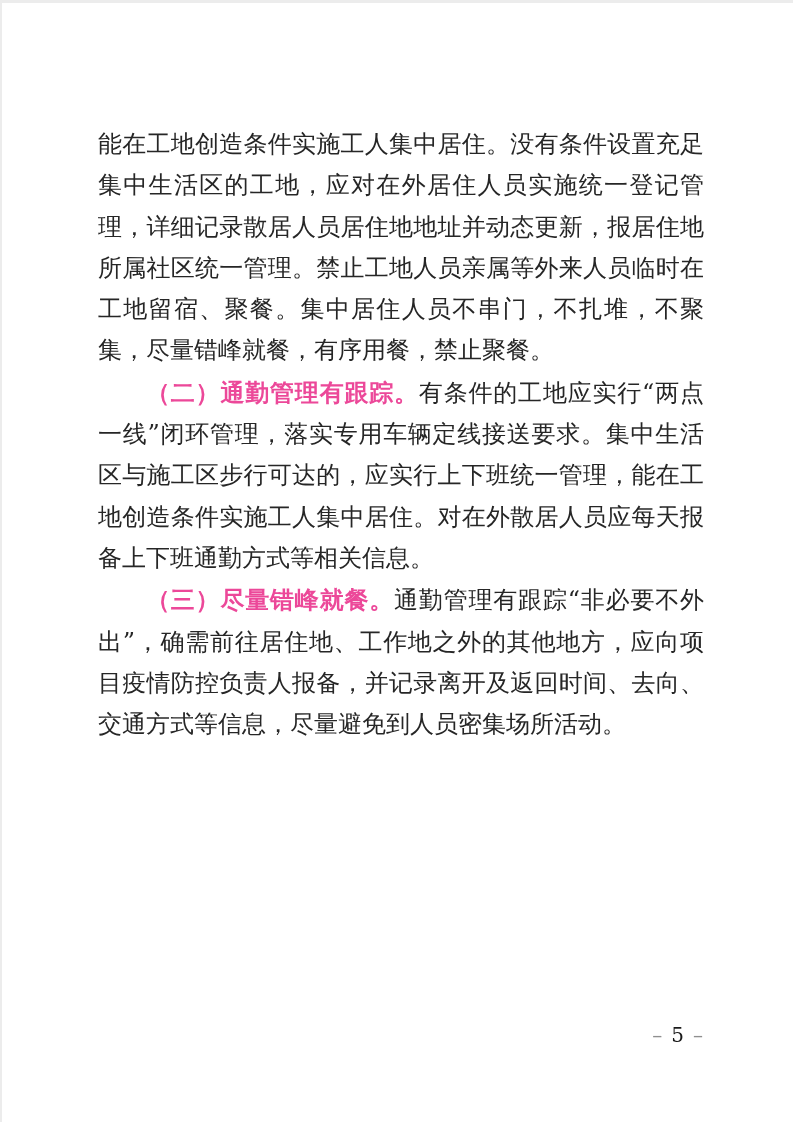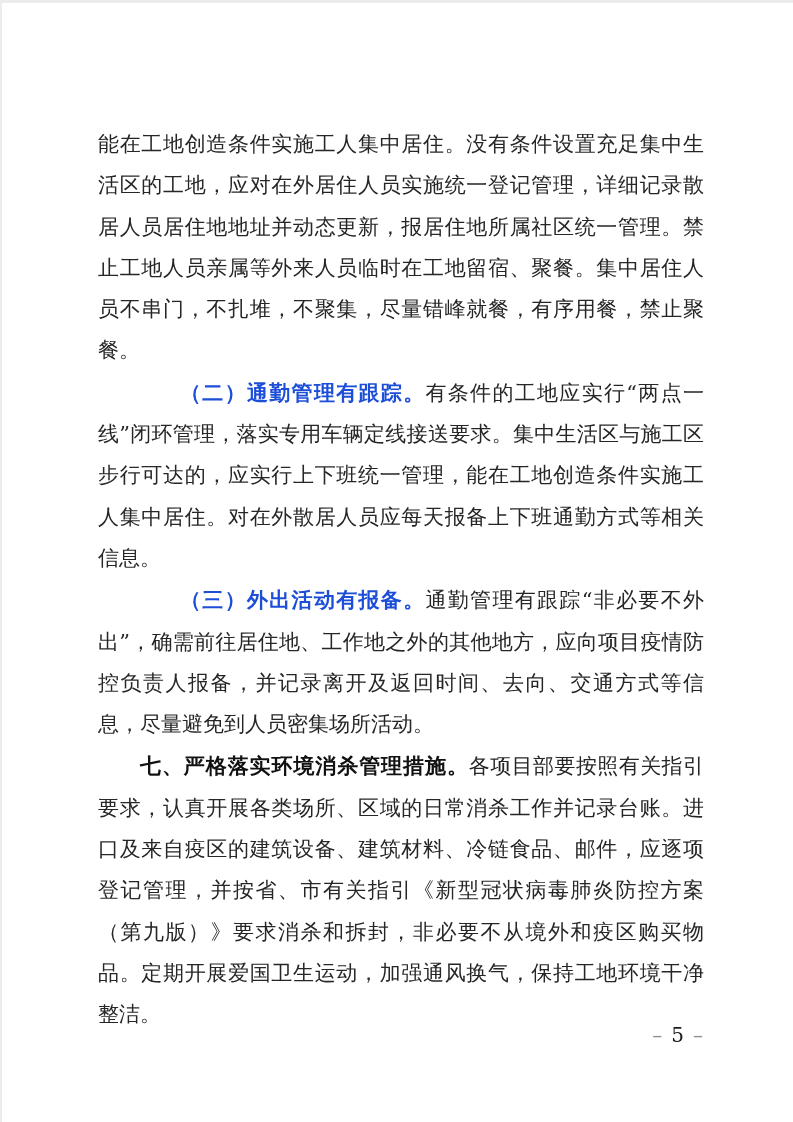--- a/index.html
+++ b/index.html
@@ -16,38 +16,37 @@
     border-top: 3px solid #ececec;
     border-left: 2px solid #ececec;
     box-sizing: border-box;
   }
   .content {
     position: absolute;
     left: 96px;
     top: 121px;
     width: 606px;
     font-family: "DejaVu Serif", "Liberation Serif", serif;
-    font-size: 21px;
+    font-size: 24px;
     line-height: 41.3px;
     color: #262626;
     text-align: justify;
     text-justify: inter-character;
   }
   .para {
     margin: 0;
     padding: 0;
     text-indent: 2em;
   }
   .para.continuation {
     text-indent: 0;
   }
   .lead-kai {
     font-weight: 700;
-    color: #1d4ed8;
-    margin-left: 40px;
+    color: #ec4899;
   }
   .lead-hei {
     font-family: "Liberation Sans", "DejaVu Sans", sans-serif;
     font-weight: 700;
     color: #111111;
     letter-spacing: 0.5px;
   }
   .footer {
     position: absolute;
     top: 1020px;
@@ -69,21 +68,20 @@
 <body>
 
 <div class="page">
 
   <div class="content">
 
     <p class="para continuation"><span>能在工地创造条件实施工人集中居住。没有条件设置充足集中生活区的工地，应对在外居住人员实施统一登记管理，详细记录散居人员居住地地址并动态更新，报居住地所属社区统一管理。禁止工地人员亲属等外来人员临时在工地留宿、聚餐。集中居住人员不串门，不扎堆，不聚集，尽量错峰就餐，有序用餐，禁止聚餐。</span></p>
 
     <p class="para"><span class="lead-kai">（二）通勤管理有跟踪。</span><span>有条件的工地应实行“两点一线”闭环管理，落实专用车辆定线接送要求。集中生活区与施工区步行可达的，应实行上下班统一管理，能在工地创造条件实施工人集中居住。对在外散居人员应每天报备上下班通勤方式等相关信息。</span></p>
 
-    <p class="para"><span class="lead-kai">（三）外出活动有报备。</span><span>通勤管理有跟踪“非必要不外出”，确需前往居住地、工作地之外的其他地方，应向项目疫情防控负责人报备，并记录离开及返回时间、去向、交通方式等信息，尽量避免到人员密集场所活动。</span></p>
+    <p class="para"><span class="lead-kai">（三）尽量错峰就餐。</span><span>通勤管理有跟踪“非必要不外出”，确需前往居住地、工作地之外的其他地方，应向项目疫情防控负责人报备，并记录离开及返回时间、去向、交通方式等信息，尽量避免到人员密集场所活动。</span></p>
 
-    <p class="para"><span class="lead-hei">七、严格落实环境消杀管理措施。</span><span>各项目部要按照有关指引要求，认真开展各类场所、区域的日常消杀工作并记录台账。进口及来自疫区的建筑设备、建筑材料、冷链食品、邮件，应逐项登记管理，并按省、市有关指引《新型冠状病毒肺炎防控方案（第九版）》要求消杀和拆封，非必要不从境外和疫区购买物品。定期开展爱国卫生运动，加强通风换气，保持工地环境干净整洁。</span></p>
 
   </div>
 
   <div class="footer"><span class="dash">–</span><span class="num">5</span><span class="dash">–</span></div>
 
 </div>
 
 </body></html>

